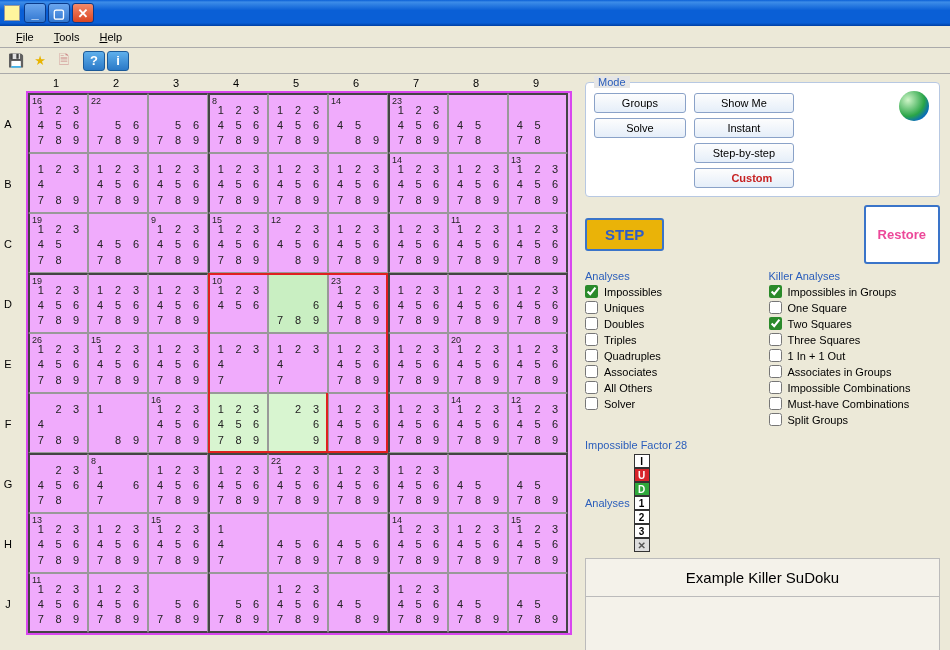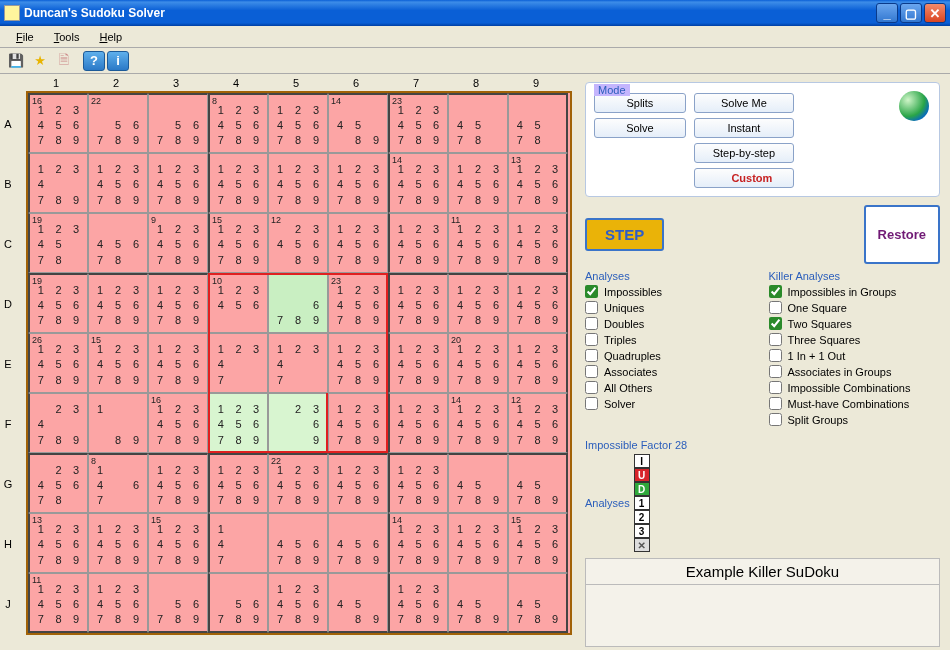--- a/index.html
+++ b/index.html
@@ -88,22 +88,22 @@
 .row-hdr {
   position: absolute; left: 2px; top: 20px;
   display: flex; flex-direction: column;
 }
 .row-hdr div { height: 60px; width: 12px; display: flex; align-items: center; justify-content: center; font-size: 11px; }
 
 .sudoku {
   display: grid;
   grid-template-columns: repeat(9, 60px);
   grid-template-rows: repeat(9, 60px);
-  border: 2px solid #a16207;
-  background: #fca5a5;
+  border: 2px solid #d946ef;
+  background: #f0abfc;
   margin-left: 14px;
   position: relative;
 }
 .cell {
   border: 1px solid #999;
   position: relative;
   font-size: 10px;
   color: #222;
   padding: 10px 2px 2px 2px;
   line-height: 11px;
@@ -145,42 +145,42 @@
 .modebox {
   border: 1px solid #b7c8e2;
   border-radius: 4px;
   padding: 10px 8px 8px 8px;
   position: relative;
   background: #fff;
   margin-bottom: 8px;
 }
 .modebox .legend {
   position: absolute; top: -7px; left: 8px;
-  background: #c4b5fd; padding: 0 4px;
-  color: #2b5ebb; font-size: 11px; margin-top: 8px;
+  background: #e5e5e5; padding: 0 4px;
+  color: #2b5ebb; font-size: 11px;
 }
 .btn {
   display: inline-block;
   border: 1px solid #8aa2c8;
   background: linear-gradient(#fdfdfd, #e5eef9);
   padding: 3px 10px;
   border-radius: 3px;
   font-size: 11px;
   min-width: 76px;
   text-align: center;
   cursor: default;
 }
 .btn.red { color: #c72121; font-weight: bold; padding-left: 26px; }
 .btn.step {
   border: 2px solid #3a74c9; color: #2f5ec8;
   font-weight: bold; font-size: 15px; padding: 6px 18px;
   background: #eab308;
 }
 .btn.restore {
-  border: 2px solid #3a74c9; color: #701a75;
+  border: 2px solid #3a74c9; color: #ec4899;
   font-weight: bold; font-size: 13px; padding: 20px 12px;
   background: #fff;
 }
 .modebtns { display: grid; grid-template-columns: auto auto; gap: 5px 8px; width: 200px; }
 .globe {
   position: absolute; right: 10px; top: 8px;
   width: 30px; height: 30px;
   border-radius: 50%;
   background: radial-gradient(circle at 30% 30%, #cff5c8, #2aa547 55%, #0a6fb5 75%);
 }
@@ -200,38 +200,37 @@
   font-size: 10px; font-weight: bold;
 }
 .sq.wh { background: #fff; color: #000; }
 .sq.rd { background: #d7242a; color: #fff; }
 .sq.gn { background: #2fa83b; color: #fff; }
 .sq.gr { background: #ddd; color: #555; }
 
 .status-title {
   margin-top: 6px;
   border: 1px solid #bbb;
-  padding: 4px;
+  padding: 10px;
   background: #f4f2ea;
   font-size: 15px;
   text-align: center;
 }
 .status-body {
   border: 1px solid #bbb;
   border-top: none;
   height: 62px;
   background: #f4f2ea;
 }
 </style>
 </head>
 <body>
 
 <div class="titlebar">
   <span class="icon"></span>
-  <span class="title">Duncan's Sudoku Solver</span>
   <div class="winbtns">
     <div class="winbtn min">_</div>
     <div class="winbtn max">▢</div>
     <div class="winbtn close">✕</div>
   </div>
 </div>
 
 <div class="menubar">
   <span><u>F</u>ile</span>
   <span><u>T</u>ools</span>
@@ -1357,22 +1356,22 @@
         <div class="red-outline" style="left: 180px; position: absolute; top: 180px; width: 180px; height: 180px;"></div>
         <div class="red-outline" style="left: 180px; top: 300px; width: 120px; height: 60px; border-top: none;"></div>
       </div>
   </div>
 
   <div class="panel">
     <div class="modebox">
       <div class="legend">Mode</div>
       <div class="globe"></div>
       <div class="modebtns">
-        <div class="btn">Splits</div>
-        <div class="btn">Solve Me</div>
+        <div class="btn">Groups</div>
+        <div class="btn">Show Me</div>
         <div class="btn">Solve</div>
         <div class="btn">Instant</div>
         <div></div>
         <div class="btn">Step-by-step</div>
         <div></div>
         <div class="btn red">Custom</div>
       </div>
     </div>
 
     <div style="display:flex; justify-content:space-between; align-items:center;">

